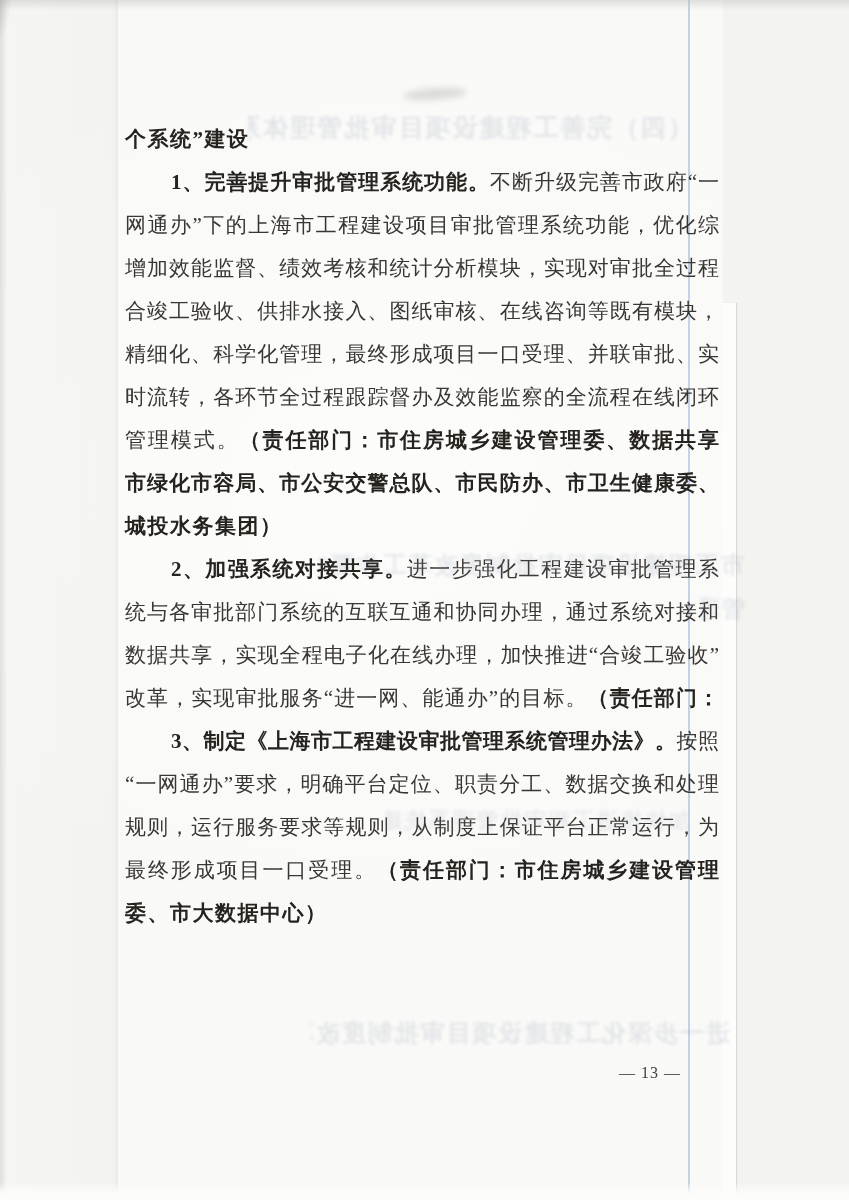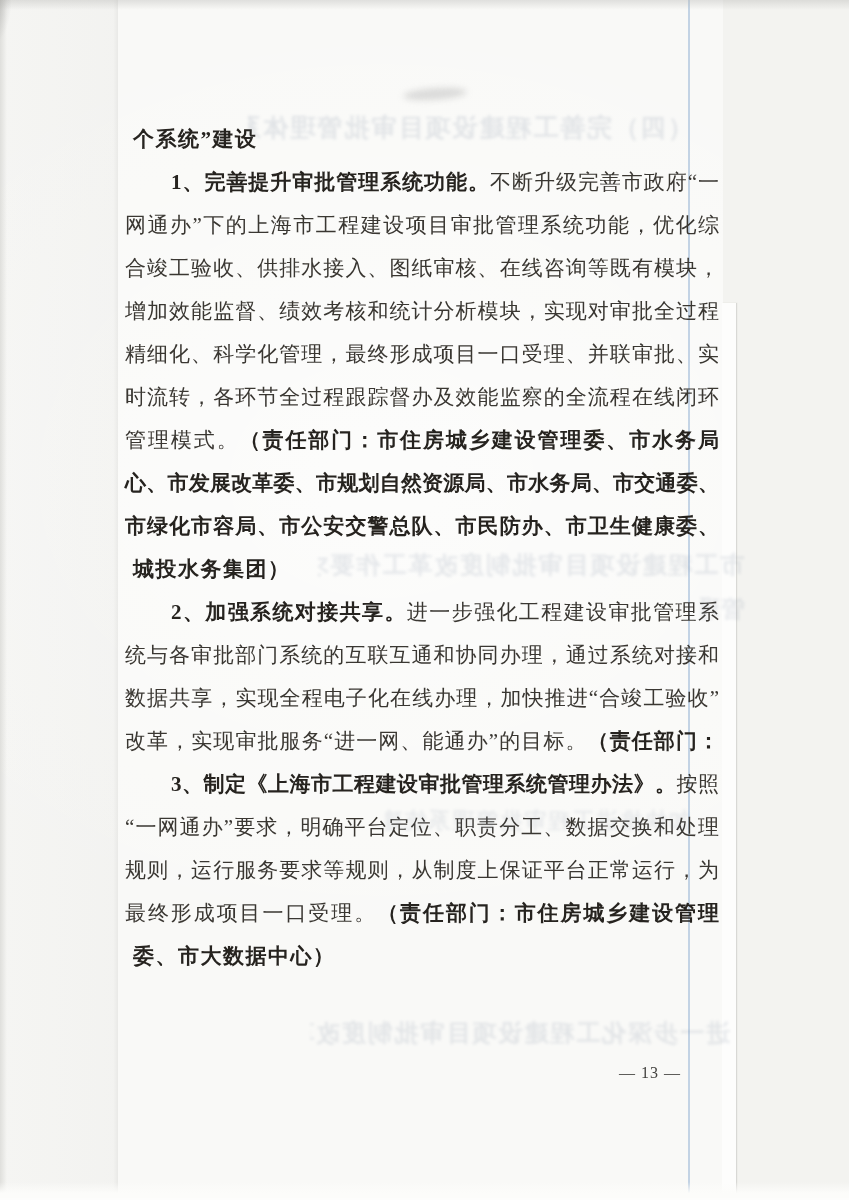--- a/index.html
+++ b/index.html
@@ -76,21 +76,21 @@
     color: #3a3732;
     font-size: 21px;
   }
   .line {
     height: 43px;
     line-height: 43px;
     text-align: justify;
     text-align-last: justify;
     text-justify: inter-character;
   }
-  .line.nojust { text-align-last: left; letter-spacing: 1.5px; margin-left: 8px; }
+  .line.nojust { text-align-last: left; letter-spacing: 1.5px; }
   .line.indent { padding-left: 46px; }
   .line .b { font-weight: 700; color: #26231f; }
   .line .r { font-weight: 400; }
   
   .pagenum {
     position: absolute; left: 598px; top: 1061px; width: 104px;
     text-align: center;
     font-size: 16px;
     color: #43423f;
     letter-spacing: 1px;
@@ -108,26 +108,25 @@
   <div class="edge-top"></div>
   <div class="edge-left"></div>
   <div class="corner-tl"></div>
   <div class="edge-bottom"></div>
   <div class="smudge"></div>
 
   <div class="textcol">
       <div class="line nojust"><span class="b">个系统”建设</span></div>
       <div class="line indent"><span class="b">1、完善提升审批管理系统功能。</span><span class="r">不断升级完善市政府“一</span></div>
       <div class="line"><span class="r">网通办”下的上海市工程建设项目审批管理系统功能，优化综</span></div>
+      <div class="line"><span class="r">增加效能监督、绩效考核和统计分析模块，实现对审批全过程</span></div>
       <div class="line"><span class="r">合竣工验收、供排水接入、图纸审核、在线咨询等既有模块，</span></div>
-      <div class="line"><span class="r">增加效能监督、绩效考核和统计分析模块，实现对审批全过程</span></div>
       <div class="line"><span class="r">精细化、科学化管理，最终形成项目一口受理、并联审批、实</span></div>
       <div class="line"><span class="r">时流转，各环节全过程跟踪督办及效能监察的全流程在线闭环</span></div>
-      <div class="line"><span class="r">管理模式。</span><span class="b">（责任部门：市住房城乡建设管理委、市水务局</span></div>
-      <div class="line"><span class="b">心、市发展改革委、市规划自然资源局、市水务局、市交通委、</span></div>
+      <div class="line"><span class="r">管理模式。</span><span class="b">（责任部门：市住房城乡建设管理委、数据共享</span></div>
       <div class="line"><span class="b">市绿化市容局、市公安交警总队、市民防办、市卫生健康委、</span></div>
       <div class="line nojust"><span class="b">城投水务集团）</span></div>
       <div class="line indent"><span class="b">2、加强系统对接共享。</span><span class="r">进一步强化工程建设审批管理系</span></div>
       <div class="line"><span class="r">统与各审批部门系统的互联互通和协同办理，通过系统对接和</span></div>
       <div class="line"><span class="r">数据共享，实现全程电子化在线办理，加快推进“合竣工验收”</span></div>
       <div class="line"><span class="r">改革，实现审批服务“进一网、能通办”的目标。</span><span class="b">（责任部门：</span></div>
       <div class="line indent"><span class="b">3、制定《上海市工程建设审批管理系统管理办法》。</span><span class="r">按照</span></div>
       <div class="line"><span class="r">“一网通办”要求，明确平台定位、职责分工、数据交换和处理</span></div>
       <div class="line"><span class="r">规则，运行服务要求等规则，从制度上保证平台正常运行，为</span></div>
       <div class="line"><span class="r">最终形成项目一口受理。</span><span class="b">（责任部门：市住房城乡建设管理</span></div>

